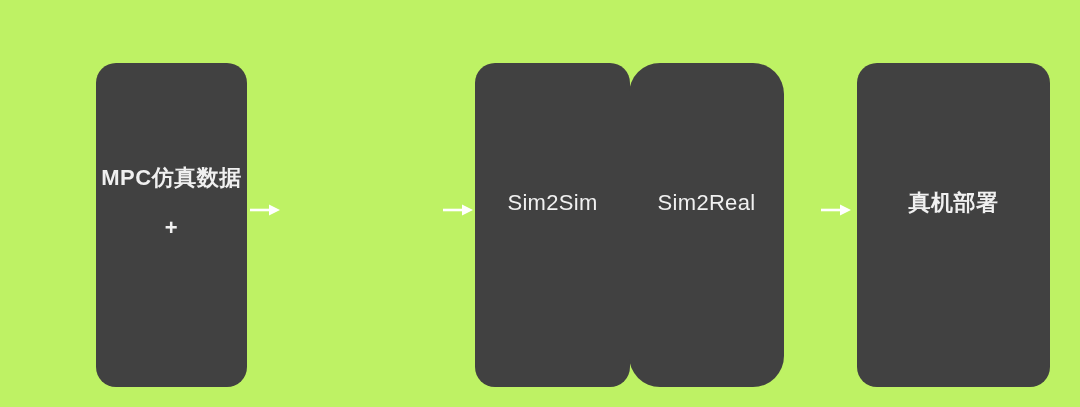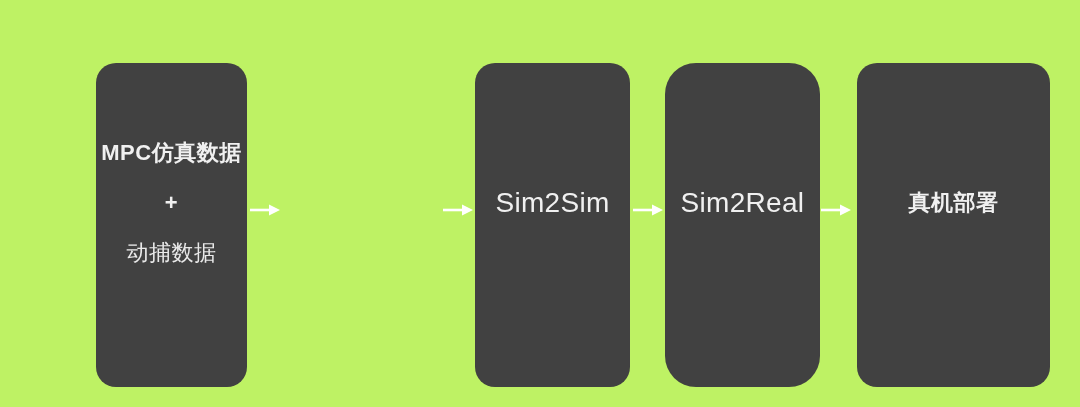--- a/index.html
+++ b/index.html
@@ -20,60 +20,59 @@
   .flow-box {
     position: absolute;
     top: 63px;
     height: 324px;
     background: #414141;
     border-radius: 20px;
   }
   .box-1 { left: 96px;  width: 151px; }
   .box-2 { left: 287px; width: 151px; }
   .box-3 { left: 475px; width: 155px; }
-  .box-4 { left: 665px; width: 155px; border-radius: 31px; }
+  .box-4 { left: 629px; width: 155px; border-radius: 31px; }
   .box-5 { left: 857px; width: 153px; padding-left: 40px; }
   .box-content {
     position: absolute;
     left: 0;
     right: 0;
     top: 140px;
     transform: translateY(-50%);
     text-align: center;
     color: #f0f0f0;
     font-size: 22px;
     line-height: 50px;
     letter-spacing: 0.5px;
     white-space: nowrap;
   }
   .w-bold   { font-weight: 700; }
   .w-normal { font-weight: 400; color: #e9e9e9; }
   .plus-line { font-size: 22px; font-weight: 700; }
-  .latin-label { font-size: 28px; font-weight: 400; letter-spacing: 0.3px; }
+  .latin-label { font-size: 22px; font-weight: 400; letter-spacing: 0.3px; }
   .flow-arrow {
     position: absolute;
     top: 203px;
     width: 30px;
     height: 14px;
   }
   .arrow-1 { left: 250px; }
   .arrow-2 { left: 443px; }
   .arrow-3 { left: 633px; }
   .arrow-4 { left: 821px; }
 </style>
 </head>
 <body>
 
 <div class="canvas">
 
   <div class="flow-box box-1">
     <div class="box-content">
       <div class="w-bold">MPC仿真数据</div>
       <div class="plus-line">+</div>
-      <div class="w-normal">动捕数据</div>
     </div>
   </div>
 
   <svg class="flow-arrow arrow-1" viewBox="0 0 30 14">
     <line x1="0" y1="7" x2="21" y2="7" stroke-width="2.6" stroke="#ffffff"></line>
     <path d="M19,1.6 L30,7 L19,12.4 Z" fill="#ffffff"></path>
   </svg>
 
 
   <svg class="flow-arrow arrow-2" viewBox="0 0 30 14">

